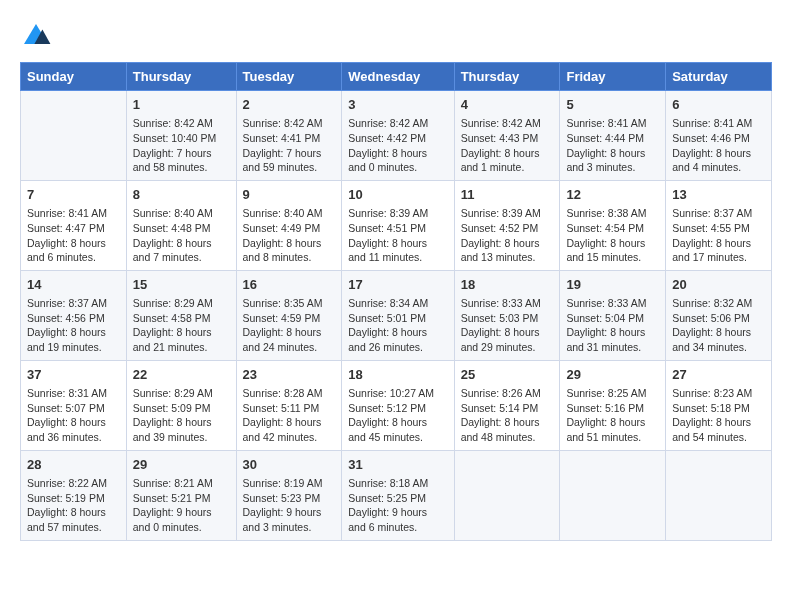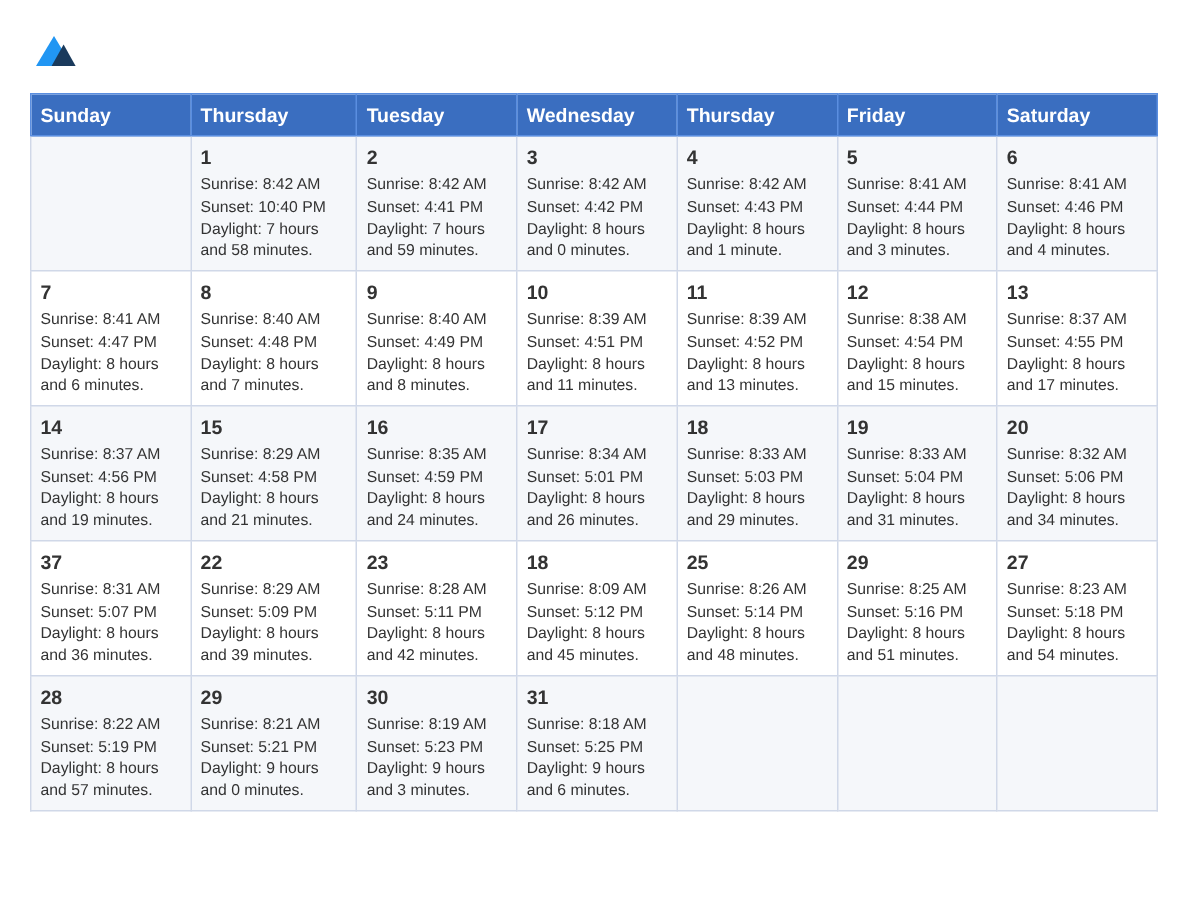--- a/index.html
+++ b/index.html
@@ -290,21 +290,21 @@
         </td>
         <td>
           <span class="day-number">23</span>
           <div class="day-info">Sunrise: 8:28 AM</div>
           <div class="day-info">Sunset: 5:11 PM</div>
           <div class="day-info">Daylight: 8 hours</div>
           <div class="day-info">and 42 minutes.</div>
         </td>
         <td>
           <span class="day-number">18</span>
-          <div class="day-info">Sunrise: 8:09 AM</div>
+          <div class="day-info">Sunrise: 10:27 AM</div>
           <div class="day-info">Sunset: 5:12 PM</div>
           <div class="day-info">Daylight: 8 hours</div>
           <div class="day-info">and 45 minutes.</div>
         </td>
         <td>
           <span class="day-number">25</span>
           <div class="day-info">Sunrise: 8:26 AM</div>
           <div class="day-info">Sunset: 5:14 PM</div>
           <div class="day-info">Daylight: 8 hours</div>
           <div class="day-info">and 48 minutes.</div>

